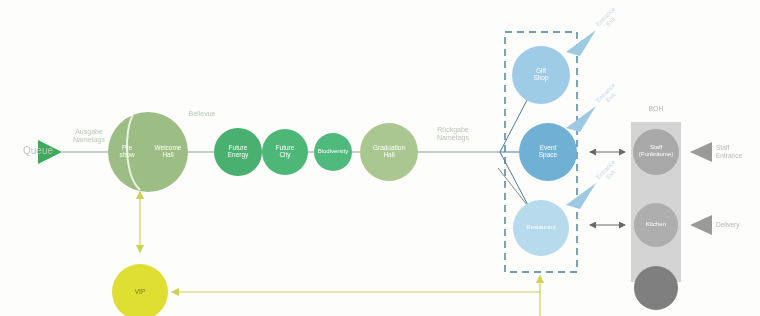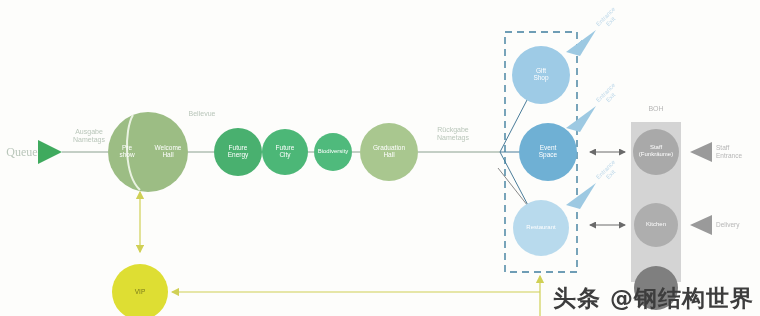--- a/index.html
+++ b/index.html
@@ -124,21 +124,21 @@
     <circle cx="548" cy="152" r="29" fill="#6fb0d4"></circle>
     <circle cx="541" cy="228" r="28" fill="#b8daed"></circle>
 
     <circle cx="656" cy="152" r="23" fill="#a9a9a9"></circle>
     <circle cx="656" cy="225" r="22" fill="#aeaeae"></circle>
     <circle cx="656" cy="288" r="22" fill="#7f7f7f"></circle>
 
     <circle cx="140" cy="292" r="28" fill="#dede33"></circle>
   </svg>
 
-  <div class="edge-label" style="left:0;top:145px;width:44px;font-size:12px;font-family:Liberation Serif, serif;">Queue</div>
+  <div class="edge-label" style="left:16px;top:145px;width:44px;font-size:10px;">Queue</div>
 
   <div class="edge-label" style="left:60px;top:128px;width:58px;font-size:7px;">Ausgabe
 Nametags</div>
 
   <div class="edge-label" style="left:176px;top:110px;width:52px;font-size:7px;">Bellevue</div>
 
   <div class="edge-label" style="left:425px;top:126px;width:56px;font-size:7px;">Rückgabe
 Nametags</div>
 
   <div class="node-label" style="left:110px;top:144px;width:34px;font-size:6.5px;">Pre
@@ -170,15 +170,14 @@
   <div class="node-label" style="left:628px;top:144px;width:56px;font-size:6px;">Staff
 (Funkräume)</div>
   <div class="node-label" style="left:634px;top:221px;width:44px;font-size:6px;">Kitchen</div>
 
   <div class="edge-label gray" style="left:716px;top:144px;width:44px;font-size:6.5px;text-align:left;">Staff
 Entrance</div>
   <div class="edge-label gray" style="left:716px;top:221px;width:44px;font-size:6.5px;text-align:left;">Delivery</div>
 
   <div class="node-label" style="left:120px;top:288px;width:40px;font-size:6.5px;color:#7a7a1a;">VIP</div>
 
-  <div class="watermark">头条 @钢结构世界</div>
 
 </div>
 
 </body></html>

